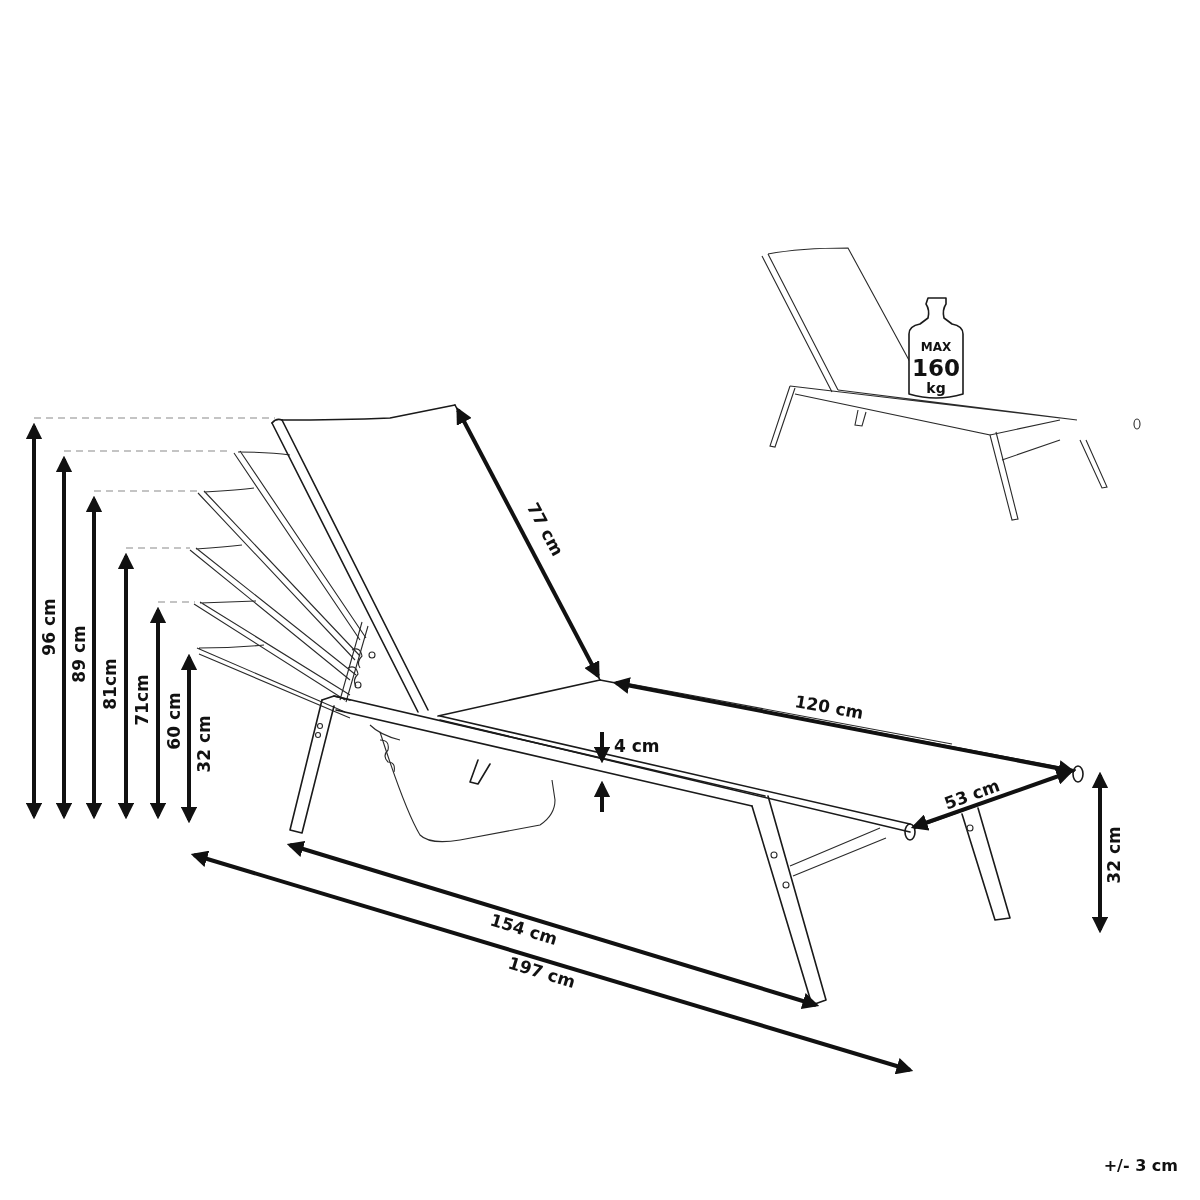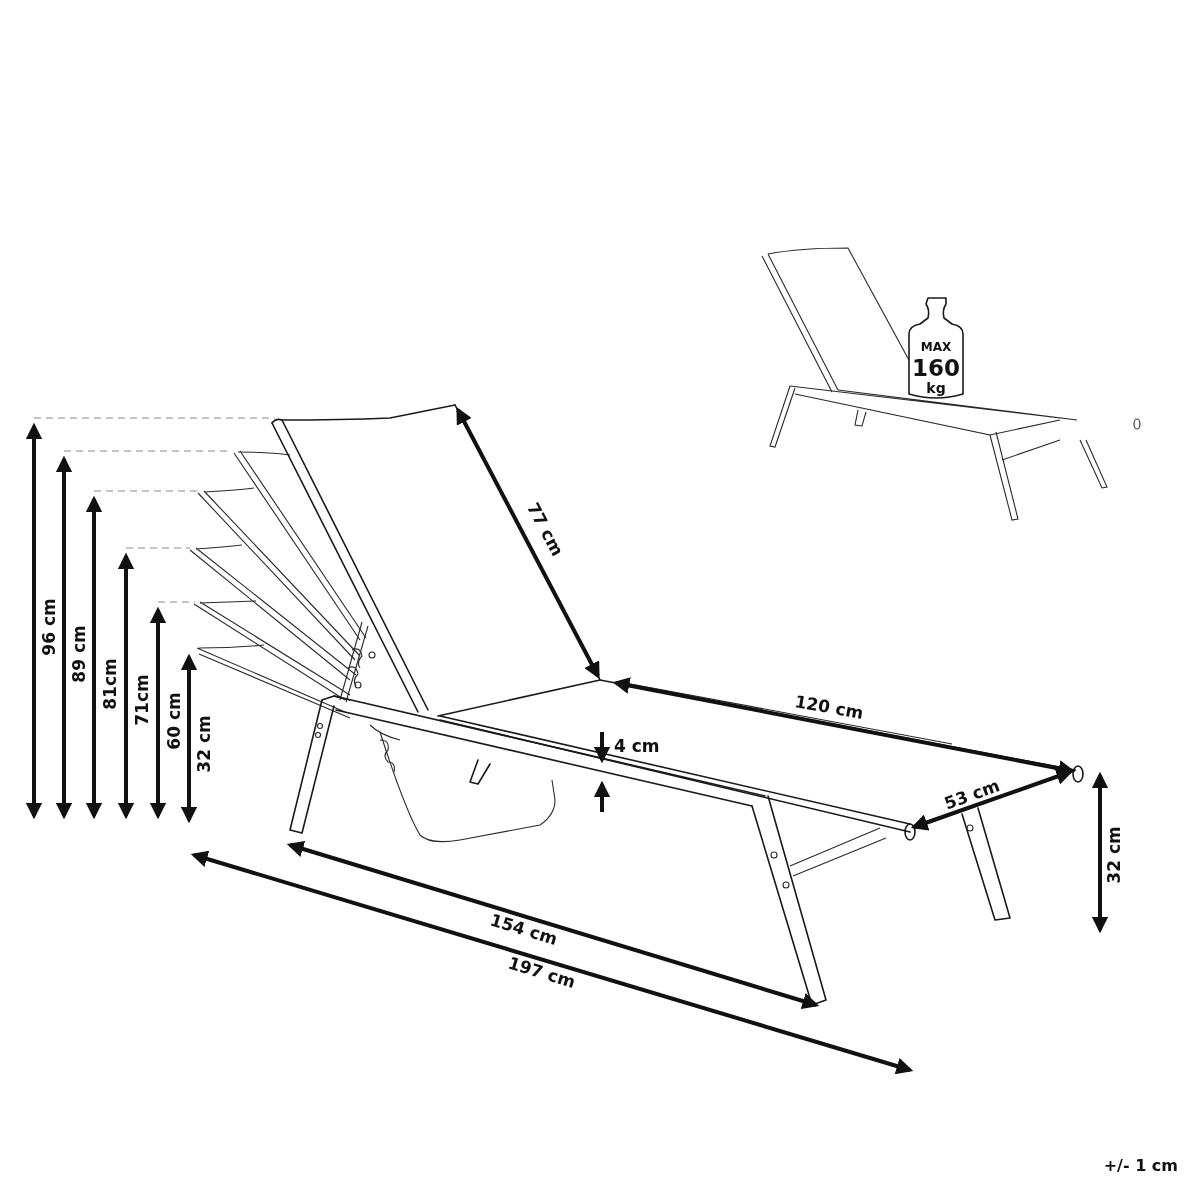--- a/index.html
+++ b/index.html
@@ -134,13 +134,13 @@
     <path class="lt" d="M858,410 L855,425 L862,426 L866,412"></path>
     <ellipse class="lt" cx="1137" cy="424" rx="3" ry="5"></ellipse>
 
     <path class="ln" style="fill:#fff" d="M928,298 L946,298 L946,304 Q942,310 944,318 L952,324 Q963,326 963,334 L963,394 Q936,402 909,394 L909,334 Q909,326 920,324 L928,318 Q930,310 926,304 Z"></path>
     <text class="wt1" x="936" y="351" text-anchor="middle">MAX</text>
     <text class="wt2" x="936" y="376" text-anchor="middle">160</text>
     <text class="wt3" x="936" y="393" text-anchor="middle">kg</text>
   </g>
 </svg>
 
-<div class="tol">+/- 1 cm</div>
+<div class="tol">+/- 3 cm</div>
 
 </body></html>

